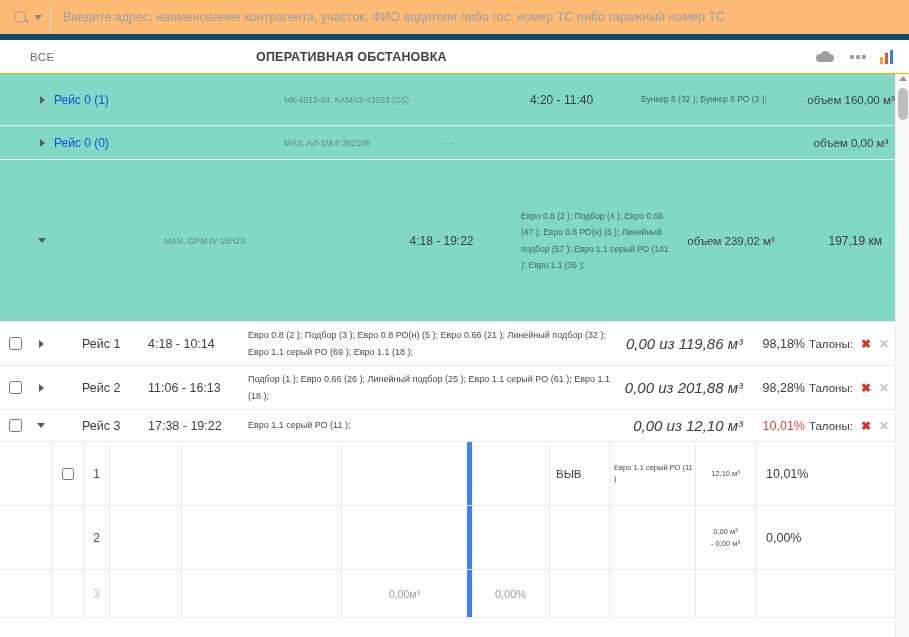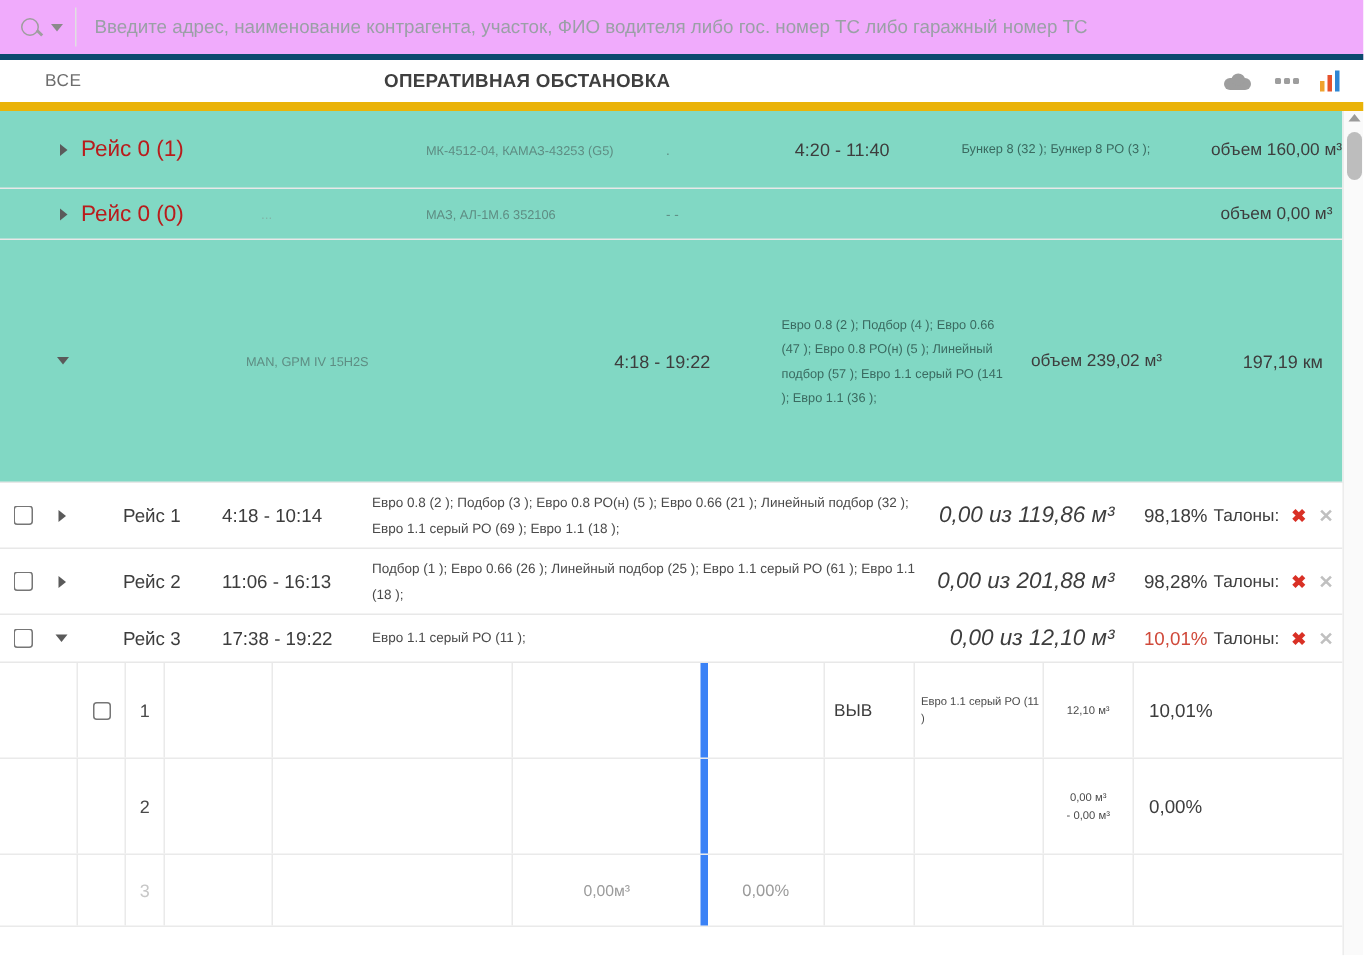--- a/index.html
+++ b/index.html
@@ -11,23 +11,23 @@
     font-size:12px;
     color:#444;
     overflow:hidden;
   }
   .app { width:909px; height:637px; position:relative; display:flex; flex-direction:column; }
 
   
   .searchbar {
     height:40px; flex:0 0 40px;
     display:flex; align-items:center;
-    border-bottom:4px solid #0c4a6e;
+    border-bottom:6px solid #0c4a6e;
     padding:0 10px 0 14px;
-    background:#f0abfc;
+    background:#fdba74;
   }
   .search-icon-wrap {
     display:flex; align-items:center; gap:6px;
     color:#9a9a9a; font-size:13px; padding-right:8px;
   }
   .magnifier {
     width:12px; height:12px; border:1.6px solid #9e9e9e; border-radius:50%;
     position:relative; display:inline-block;
   }
   .magnifier::after {
@@ -43,21 +43,21 @@
     border-left:1px solid #e0e0e0; padding-left:12px;
     font-family:"Liberation Sans", sans-serif; font-size:12.5px; color:#6b6b6b;
     background:transparent;
   }
   .search-input::placeholder { color:#9aa0a6; }
 
   
   .toolbar {
     height:34px; flex:0 0 34px;
     display:flex; align-items:center;
-    border-bottom:6px solid #eab308;
+    border-bottom:1px solid #eab308;
     background:#fff; position:relative;
     padding:0 12px 0 0;
   }
   .tab-all {
     margin-left:30px; font-size:11.5px; color:#6d6d6d; letter-spacing:.4px;
     cursor:pointer;
   }
   .toolbar-title {
     position:absolute; left:230px; top:50%; transform:translateY(-50%);
     font-size:12.5px; font-weight:bold; color:#3f3f3f; letter-spacing:.2px;margin-left:26px;
@@ -91,21 +91,21 @@
     border-bottom:1px solid #e8e8e8;
     position:relative;
   }
   .row.teal { background:#81d8c4; }
 
   .c-check { width:30px; flex:0 0 30px; display:flex; align-items:center; justify-content:center; }
   .c-expand { width:24px; flex:0 0 24px; display:flex; align-items:center; justify-content:center; }
   .tri-right { width:0;height:0;border-top:4px solid transparent;border-bottom:4px solid transparent;border-left:5px solid #5a5a5a; }
   .tri-down { width:0;height:0;border-left:4px solid transparent;border-right:4px solid transparent;border-top:5px solid #5a5a5a; }
 
-  .c-name { flex:0 0 120px; display:flex; align-items:center; font-size:15px; color:#b91c1c; }
+  .c-name { flex:0 0 120px; display:flex; align-items:center; font-size:12px; color:#1d4ed8; }
   .c-faint { flex:0 0 110px; display:flex; align-items:center; font-size:9px; color:#7fb6a9; }
   .c-vehicle { flex:0 0 160px; display:flex; align-items:center; font-size:8.5px; color:#5e8d83; }
   .c-small2 { flex:0 0 70px; display:flex; align-items:center; font-size:9px; color:#5e8d83; }
   .c-time { flex:0 0 95px; display:flex; align-items:center; justify-content:center; font-size:12px; color:#3d3d3d; }
   .c-cargo { flex:0 0 150px; display:flex; align-items:center; font-size:8.5px; color:#3a6a60; line-height:1.9;margin-left:32px; }
   .c-vol { flex:0 0 120px; display:flex; align-items:center; justify-content:center; font-size:11.5px; color:#3d3d3d; }
   .c-km { flex:0 0 95px; display:flex; align-items:center; justify-content:flex-end; font-size:12px; color:#3d3d3d; padding-right:4px; }
 
   
   .subrow { display:flex; align-items:stretch; background:#fff; border-bottom:1px solid #e8e8e8; min-height:44px; }

